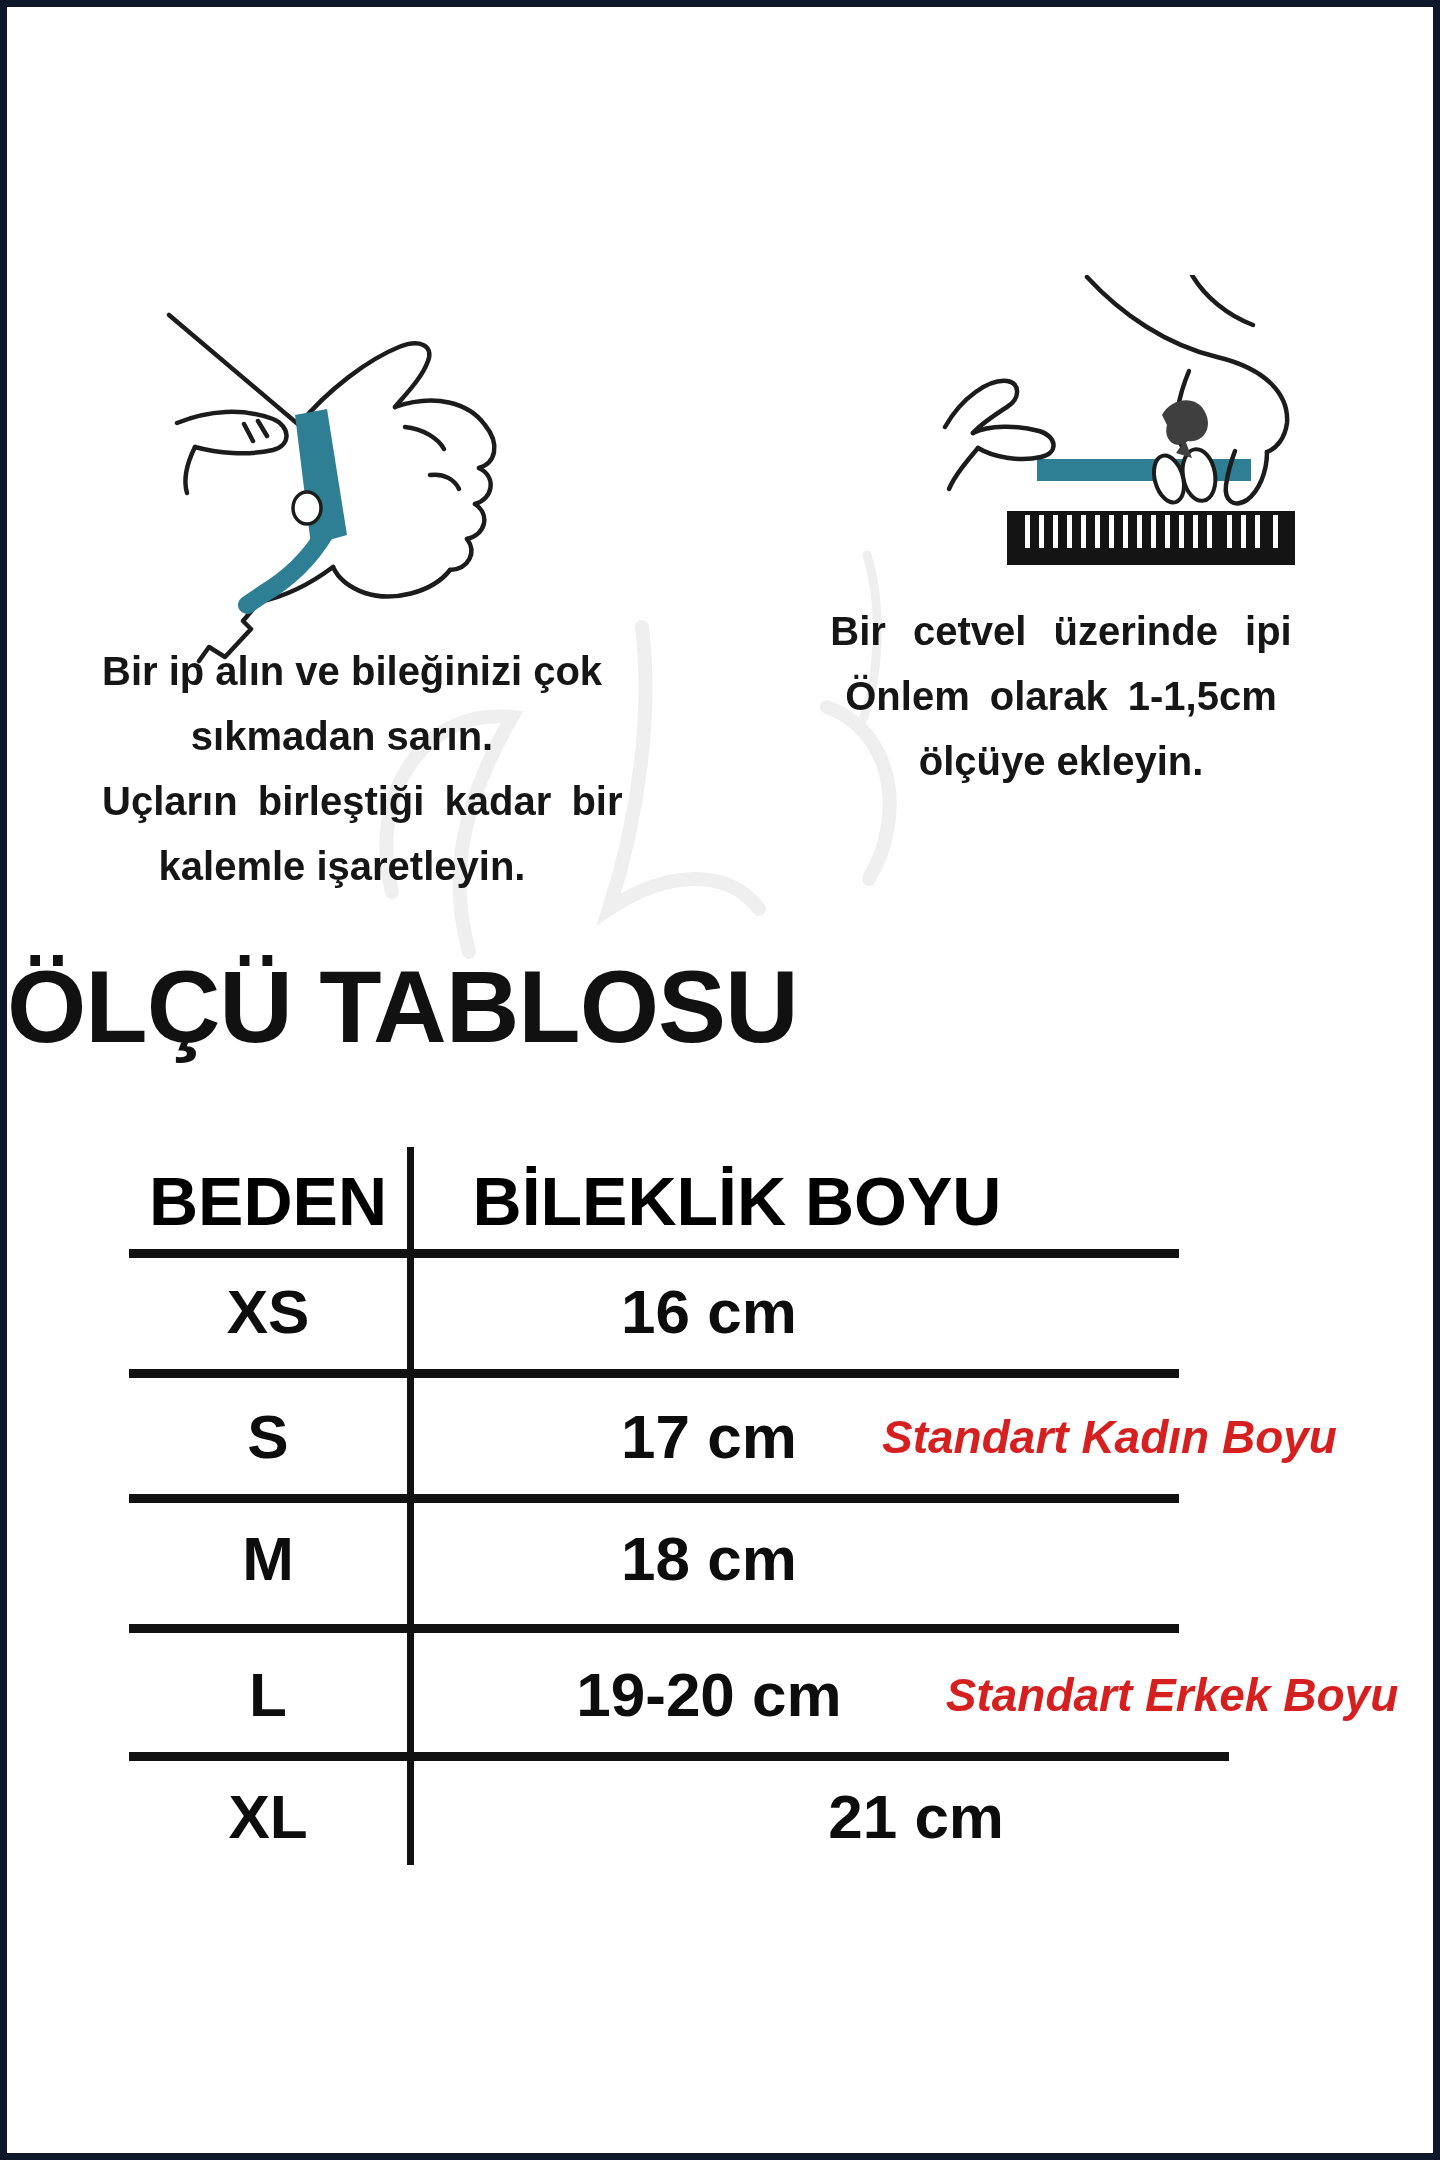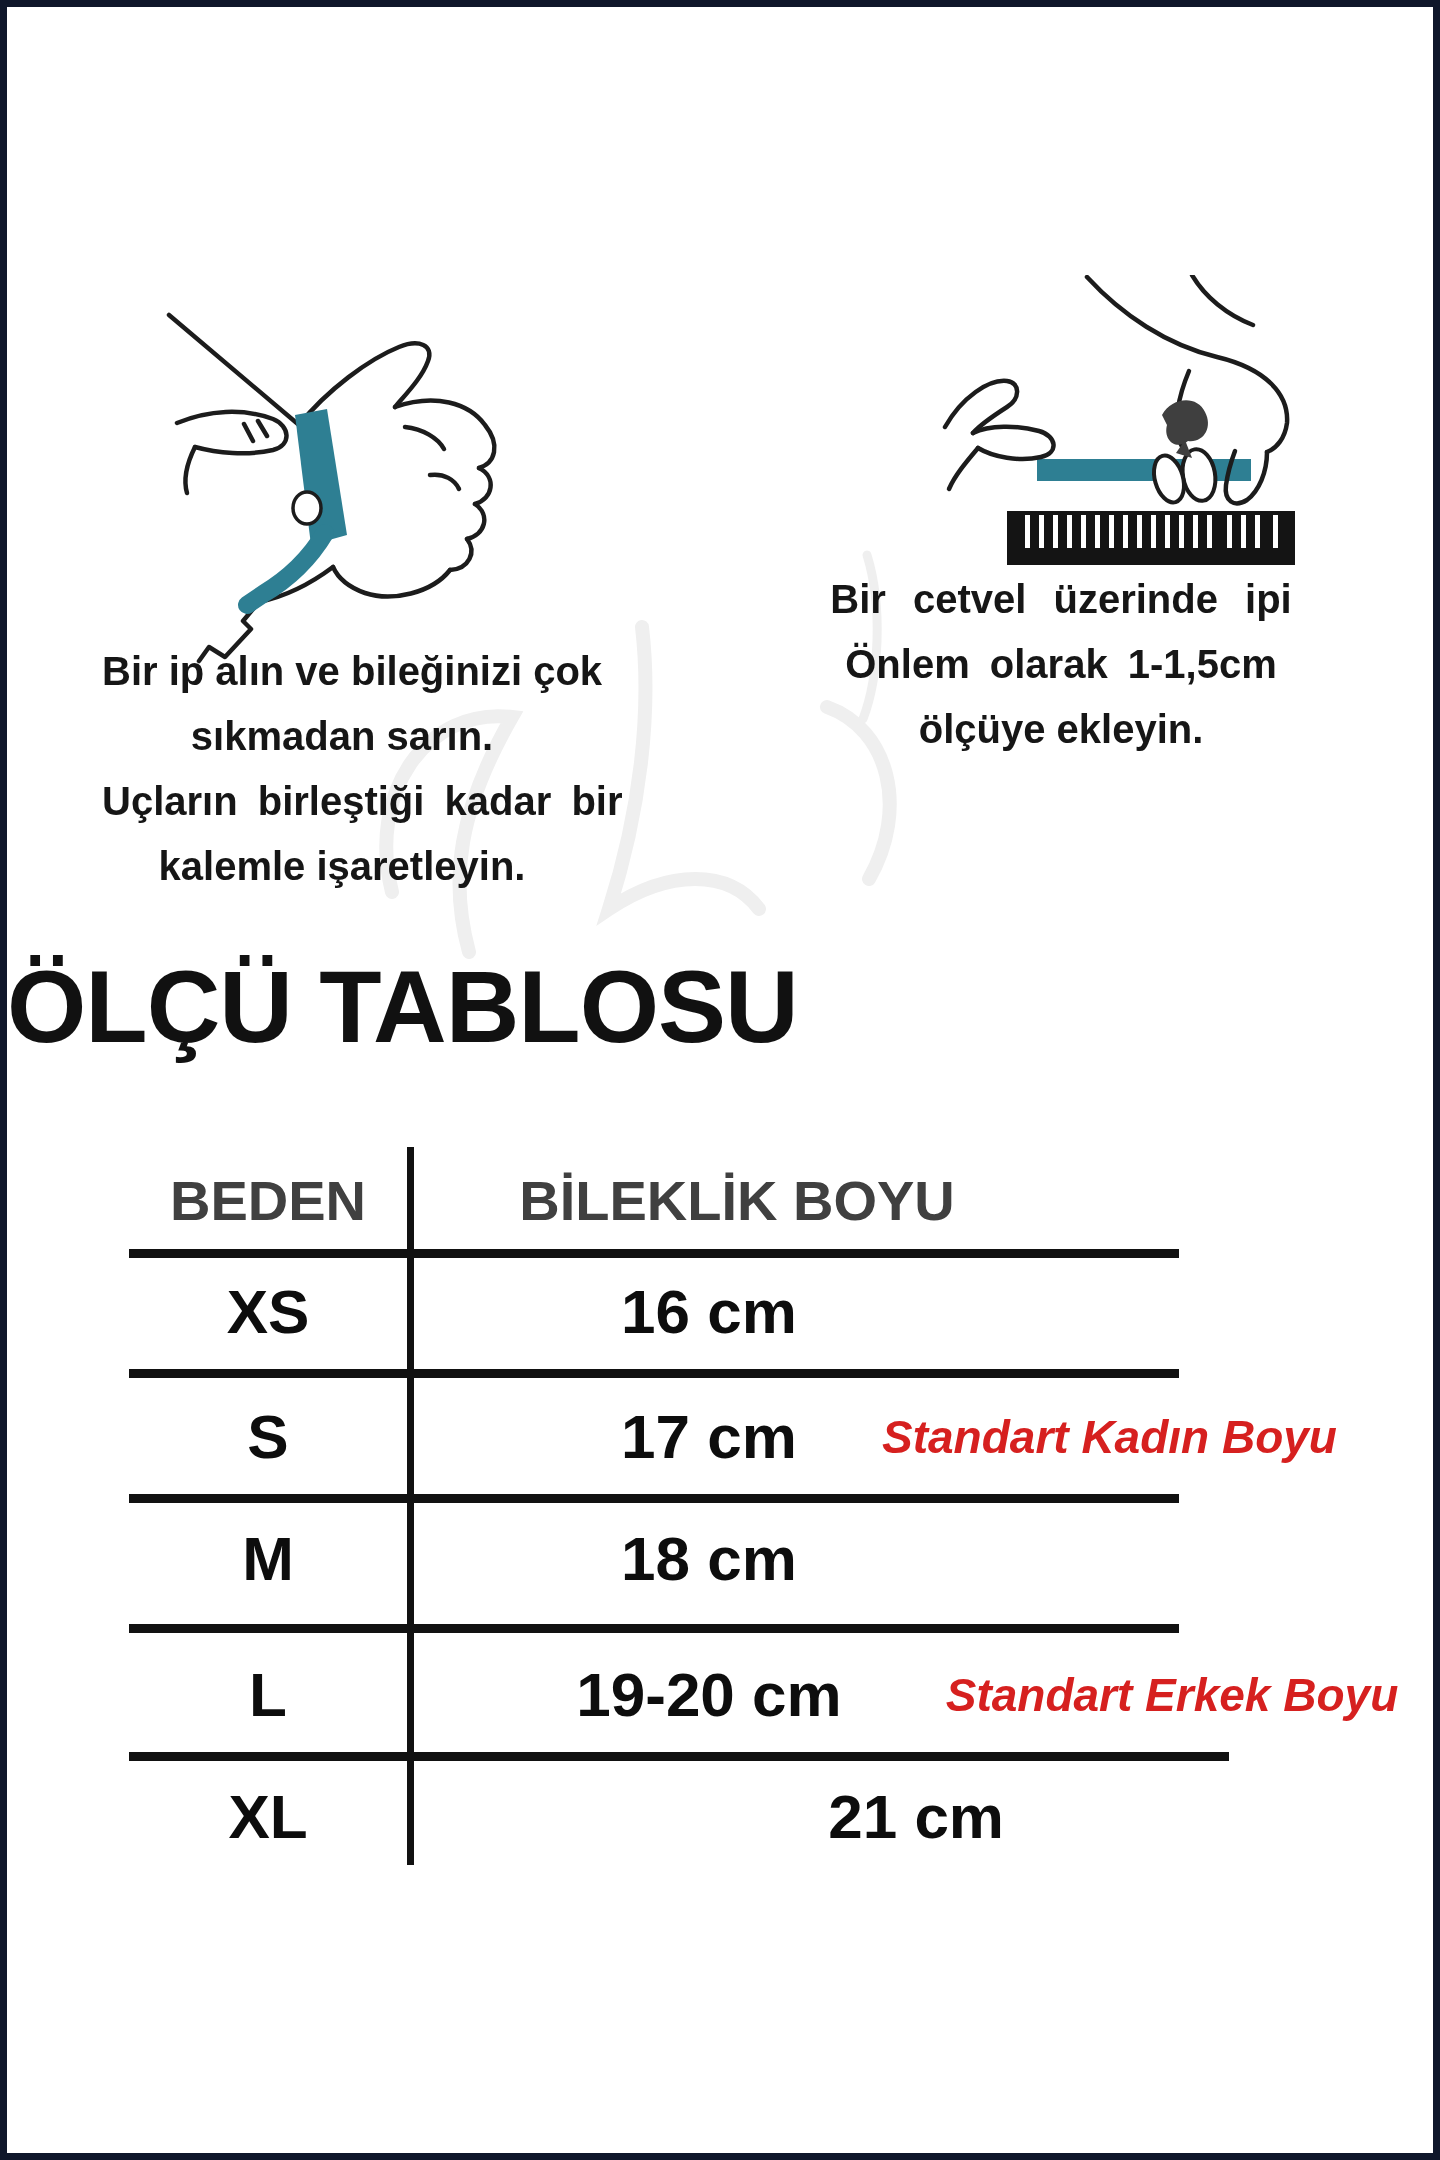--- a/index.html
+++ b/index.html
@@ -16,21 +16,21 @@
   .instr .wide2{word-spacing:9px;}
   
   .title{
     left:0;top:942px;width:1276px;text-align:left;
     font-size:102px;font-weight:900;letter-spacing:-1px;color:#111;
   }
   
   .hline{left:122px;width:1050px;height:9px;background:#111;}
   .vline{left:400px;top:1140px;width:7px;height:718px;background:#111;}
   .th,.cell-size{left:122px;width:278px;text-align:center;font-weight:900;}
-  .th{font-size:56px;color:#404040;}
+  .th{font-size:68px;color:#000000;}
   .cell{font-weight:900;font-size:62px;color:#0d0d0d;height:90px;line-height:90px;text-align:center;}
   .cell-size{height:90px;line-height:90px;}
   .cell-len{left:407px;width:590px;}
   .note{font-weight:700;font-size:46px;height:64px;line-height:64px;text-align:center;white-space:nowrap;font-style:italic;}
   .header-row{top:1148px;height:92px;line-height:92px;}
   svg{display:block;}
 </style>
 </head>
 <body>
 
@@ -126,21 +126,21 @@
     </g>
   </svg>
 
   <div class="abs instr" style="left:95px;top:632px;width:480px;">
     <div class="line">Bir ip alın ve bileğinizi çok</div>
     <div class="line">sıkmadan sarın.</div>
     <div class="line wide2">Uçların birleştiği kadar bir</div>
     <div class="line">kalemle işaretleyin.</div>
   </div>
 
-  <div class="abs instr" style="left:780px;top:560px;width:548px;text-align:center;">
+  <div class="abs instr" style="left:780px;top:592px;width:548px;text-align:center;">
     <div class="line wide1">Bir cetvel üzerinde ipi</div>
     <div class="line wide2">Önlem olarak 1-1,5cm</div>
     <div class="line">ölçüye ekleyin.</div>
   </div>
 
   <div class="abs title">ÖLÇÜ TABLOSU</div>
 
   <div class="abs vline"></div>
   <div class="abs hline" style="top:1242px;"></div>
   <div class="abs hline" style="top:1362px;"></div>

